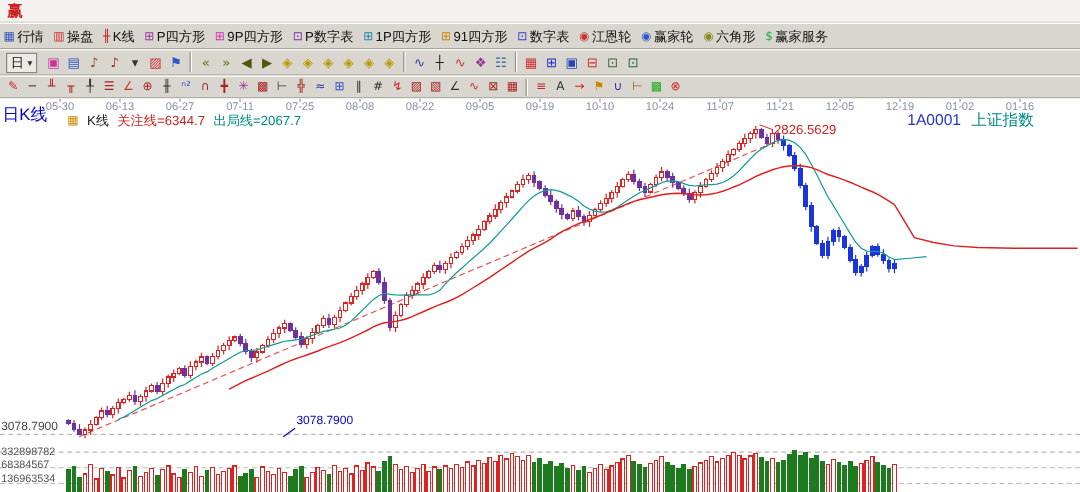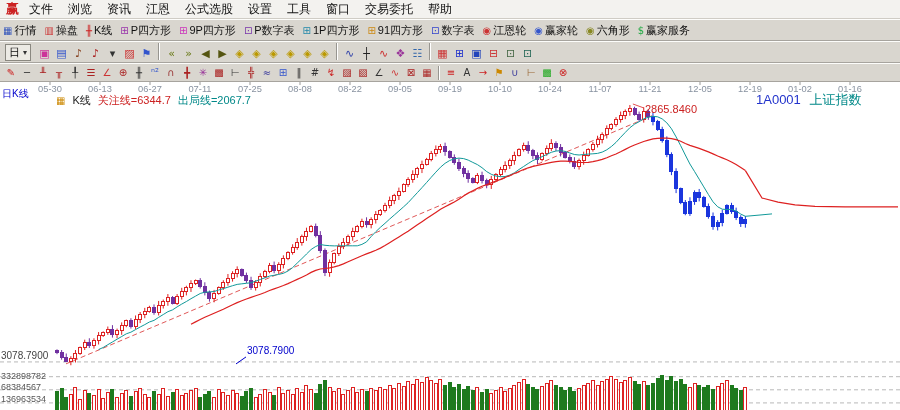--- a/index.html
+++ b/index.html
@@ -18,41 +18,40 @@
   .tb-draw{height:17px}
   .tbi{width:17px;height:16px;line-height:16px;text-align:center;font-size:11px;
        display:inline-block;cursor:default;font-family:"DejaVu Sans",sans-serif}
   .tb-draw .tbi{width:16px;height:15px;line-height:15px;font-size:10px}
   .sep{width:0;height:14px;border-left:1px solid #979590;border-right:1px solid #fff;margin:0 3px}
   .period-btn{display:inline-flex;align-items:center;border:1px solid #8a8880;background:#eceae4;
               height:15px;padding:0 3px;font-size:11px;margin:0 5px 0 2px;cursor:default}
   .period-btn .caret{font-size:8px;margin-left:3px;color:#333}
   .chart-area{position:relative;width:900px;height:334px;background:#ffffff}
   .chart-area svg{position:absolute;left:0;top:0}
-  .lbl{position:absolute;font-size:10px;white-space:nowrap}
+  .lbl{position:absolute;font-size:14px;white-space:nowrap}
   .pane-label{left:2px;top:5px;color:#0000cc}
   .legend{position:absolute;left:56px;top:11px;font-size:11px;display:flex;gap:7px;align-items:center}
   .legend .kicon{color:#cc8800;font-size:10px;font-family:"DejaVu Sans",sans-serif}
   .legend .kname{color:#222}
   .legend .att{color:#cc2222}
   .legend .exit{color:#008888}
   .symbol{position:absolute;left:756px;top:9px;font-size:13px}
   .symbol .code{color:#2233cc;margin-right:5px}
   .symbol .name{color:#008888}
   .peak{left:645px;top:21px;color:#cc2222;font-size:11px}
   .lowleft{left:1px;top:268px;color:#444;font-size:10px}
   .lowannot{left:247px;top:263px;color:#0000cc;font-size:10px}
   .vol-lbl{position:absolute;left:1px;font-size:9px;color:#555}
 </style>
 </head>
 <body>
 
 <div class="menubar">
   <span class="logo">赢</span>
-  <span id="menu-items"><span class="menu-item">文件</span><span class="menu-item">浏览</span><span class="menu-item">资讯</span><span class="menu-item">江恩</span><span class="menu-item">公式选股</span><span class="menu-item">设置</span><span class="menu-item">工具</span><span class="menu-item">窗口</span><span class="menu-item">交易委托</span><span class="menu-item">帮助</span></span>
 </div>
 
 <div class="toolbar tb-main" id="tb-main">
     <span class="item">
       <span class="g" style="color: rgb(51, 85, 187);">▦</span>
       <span class="t">行情</span>
     </span>
     <span class="item">
       <span class="g" style="color: rgb(204, 51, 51);">▥</span>
       <span class="t">操盘</span>
@@ -652,19 +651,19 @@
   <div class="legend">
     <span class="kicon">▦</span>
     <span class="kname">K线</span>
     <span class="att">关注线=6344.7</span>
     <span class="exit">出局线=2067.7</span>
   </div>
   <div class="symbol">
     <span class="code">1A0001</span>
     <span class="name">上证指数</span>
   </div>
-  <div class="lbl peak">2865.8460</div>
+  <div class="lbl peak">2826.5629</div>
   <div class="lbl lowleft">3078.7900</div>
   <div class="lbl lowannot">3078.7900</div>
   <div class="vol-lbl" style="top:289px">332898782</div>
   <div class="vol-lbl" style="top:312px">136963534</div>
   <div class="vol-lbl" style="top:300px">68384567</div>
 </div>
 
 </body></html>

